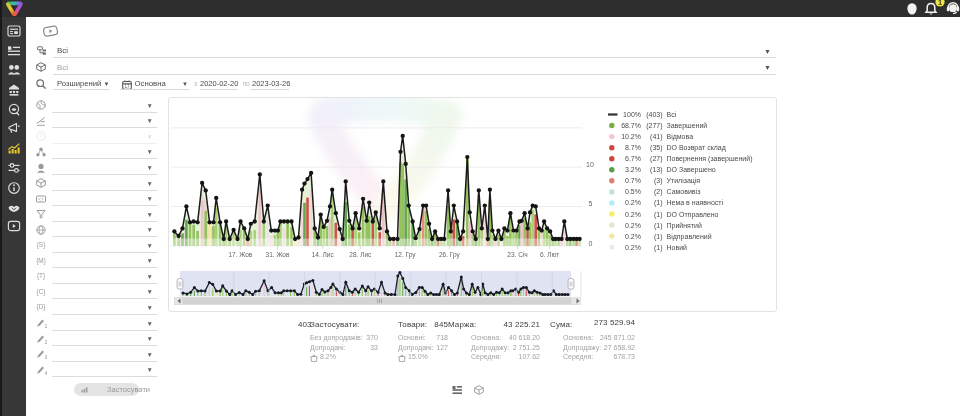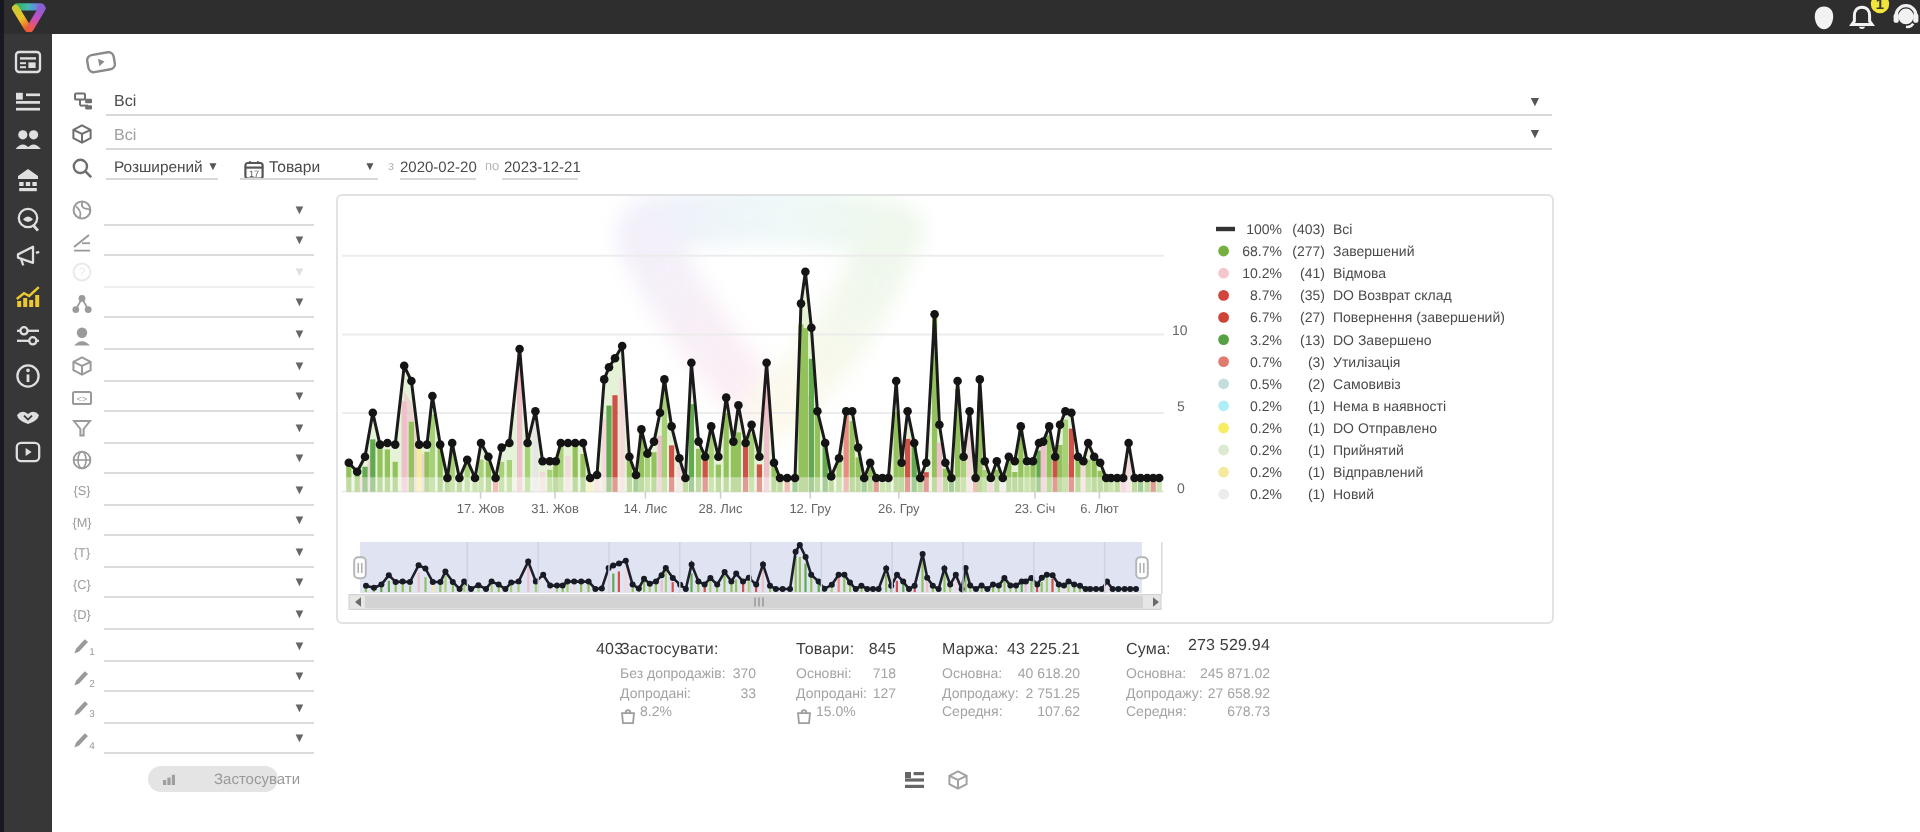--- a/index.html
+++ b/index.html
@@ -806,28 +806,28 @@
   </svg>
 <div class="abs" style="left:57px;top:46.3px;font-size:8px;color:#4a4a4a">Всі</div>
 <div class="abs" style="left:53px;top:57px;width:723px;border-top:1px solid #d8d8d8"></div>
 <div class="abs" style="left:764px;top:47.5px;color:#555;font-size:7px">▼</div>
 <div class="abs" style="left:57px;top:62.8px;font-size:8px;color:#9e9e9e">Всі</div>
 <div class="abs" style="left:53px;top:73.5px;width:722.5px;border-top:1px solid #d8d8d8"></div>
 <div class="abs" style="left:764px;top:64px;color:#555;font-size:7px">▼</div>
 <div class="abs" style="left:57px;top:79.2px;font-size:7.7px;color:#4a4a4a">Розширений</div>
 <div class="abs" style="left:103.5px;top:80.5px;color:#555;font-size:6px">▼</div>
 <div class="abs" style="left:53px;top:89px;width:55.5px;border-top:1px solid #d8d8d8"></div>
-<div class="abs" style="left:134.5px;top:79.2px;font-size:7.8px;color:#4a4a4a">Товари</div>
+<div class="abs" style="left:134.5px;top:79.2px;font-size:7.8px;color:#4a4a4a">Основна</div>
 <div class="abs" style="left:182px;top:80.5px;color:#555;font-size:6px">▼</div>
 <div class="abs" style="left:120px;top:89px;width:68.5px;border-top:1px solid #d8d8d8"></div>
 <div class="abs" style="left:194px;top:80.3px;font-size:6.5px;color:#b5b5b5">з</div>
 <div class="abs" style="left:200px;top:79.3px;font-size:7.5px;color:#4a4a4a">2020-02-20</div>
 <div class="abs" style="left:199.5px;top:89px;width:38.5px;border-top:1px solid #d8d8d8"></div>
 <div class="abs" style="left:242.5px;top:80.3px;font-size:6.5px;color:#b5b5b5">по</div>
-<div class="abs" style="left:252px;top:79.3px;font-size:7.5px;color:#4a4a4a">2023-12-21</div>
+<div class="abs" style="left:252px;top:79.3px;font-size:7.5px;color:#4a4a4a">2023-03-26</div>
 <div class="abs" style="left:250.5px;top:89px;width:38px;border-top:1px solid #d8d8d8"></div>
 <div class="abs" style="left:52px;top:111.8px;width:104.5px;border-top:1px solid #dcdcdc;"></div>
 <svg class="abs" style="left:35.5px;top:100.3px;" width="12" height="10" viewBox="0 0 12 10">
     <circle cx="5" cy="5" r="4.2" fill="none" stroke="#9a9a9a" stroke-width="1"></circle>
     <path d="M2 3.2 Q5 5.5 4 8.8 M5.2 0.9 Q4 4 7.5 4.4 Q9.5 4.6 9 6.5" fill="none" stroke="#9a9a9a" stroke-width="0.9"></path>
   </svg>
 <div class="abs" style="left:146.5px;top:101.8px;color:#666;font-size:6.5px;">▼</div>
 <div class="abs" style="left:52px;top:127.3px;width:104.5px;border-top:1px solid #dcdcdc;"></div>
 <svg class="abs" style="left:35.5px;top:115.85px;" width="12" height="10" viewBox="0 0 12 10">
     <path d="M1 7.5 L8.5 1.5" stroke="#9a9a9a" stroke-width="1"></path>
@@ -954,29 +954,29 @@
 <div class="abs t2" style="left:363px;top:333.8px;width:85px;text-align:right">718</div>
 <div class="abs t2" style="left:398px;top:343.5px">Допродані:</div>
 <div class="abs t2" style="left:363px;top:343.5px;width:85px;text-align:right">127</div>
 <div class="abs t2" style="left:398px;top:353.2px"></div>
 <div class="abs t2" style="left:363px;top:353.2px;width:85px;text-align:right"></div>
 <svg class="abs" style="left:398px;top:353.8px;" width="8" height="8.6" viewBox="0 0 8 8.6">
     <path d="M1 2.6 L7 2.6 L6.5 7.6 L1.5 7.6 Z" fill="none" stroke="#9e9e9e" stroke-width="0.9"></path>
     <path d="M2.8 2.6 A1.2 1.5 0 0 1 5.2 2.6" fill="none" stroke="#9e9e9e" stroke-width="0.9"></path>
   </svg>
 <div class="abs t2" style="left:408px;top:353.2px">15.0%</div>
-<div class="abs t1" style="left:471px;top:320.3px">Маржа:</div>
+<div class="abs t1" style="left:448px;top:320.3px">Маржа:</div>
 <div class="abs t1" style="left:460px;top:320.3px;width:80px;text-align:right">43 225.21</div>
 <div class="abs t2" style="left:471px;top:333.8px">Основна:</div>
 <div class="abs t2" style="left:455px;top:333.8px;width:85px;text-align:right">40 618.20</div>
 <div class="abs t2" style="left:471px;top:343.5px">Допродажу:</div>
 <div class="abs t2" style="left:455px;top:343.5px;width:85px;text-align:right">2 751.25</div>
 <div class="abs t2" style="left:471px;top:353.2px">Середня:</div>
 <div class="abs t2" style="left:455px;top:353.2px;width:85px;text-align:right">107.62</div>
-<div class="abs t1" style="left:563px;top:320.3px">Сума:</div>
+<div class="abs t1" style="left:550px;top:320.3px">Сума:</div>
 <div class="abs t1" style="left:555px;top:318px;width:80px;text-align:right">273 529.94</div>
 <div class="abs t2" style="left:563px;top:333.8px">Основна:</div>
 <div class="abs t2" style="left:550px;top:333.8px;width:85px;text-align:right">245 871.02</div>
 <div class="abs t2" style="left:563px;top:343.5px">Допродажу:</div>
 <div class="abs t2" style="left:550px;top:343.5px;width:85px;text-align:right">27 658.92</div>
 <div class="abs t2" style="left:563px;top:353.2px">Середня:</div>
 <div class="abs t2" style="left:550px;top:353.2px;width:85px;text-align:right">678.73</div>
 <svg class="abs" style="left:451.5px;top:384.5px;" width="10.5" height="9.5" viewBox="0 0 10.5 9.5">
     <rect x="0.5" y="1" width="3" height="3" fill="#666"></rect>
     <line x1="4.8" y1="1.8" x2="10" y2="1.8" stroke="#666" stroke-width="1.6"></line>

